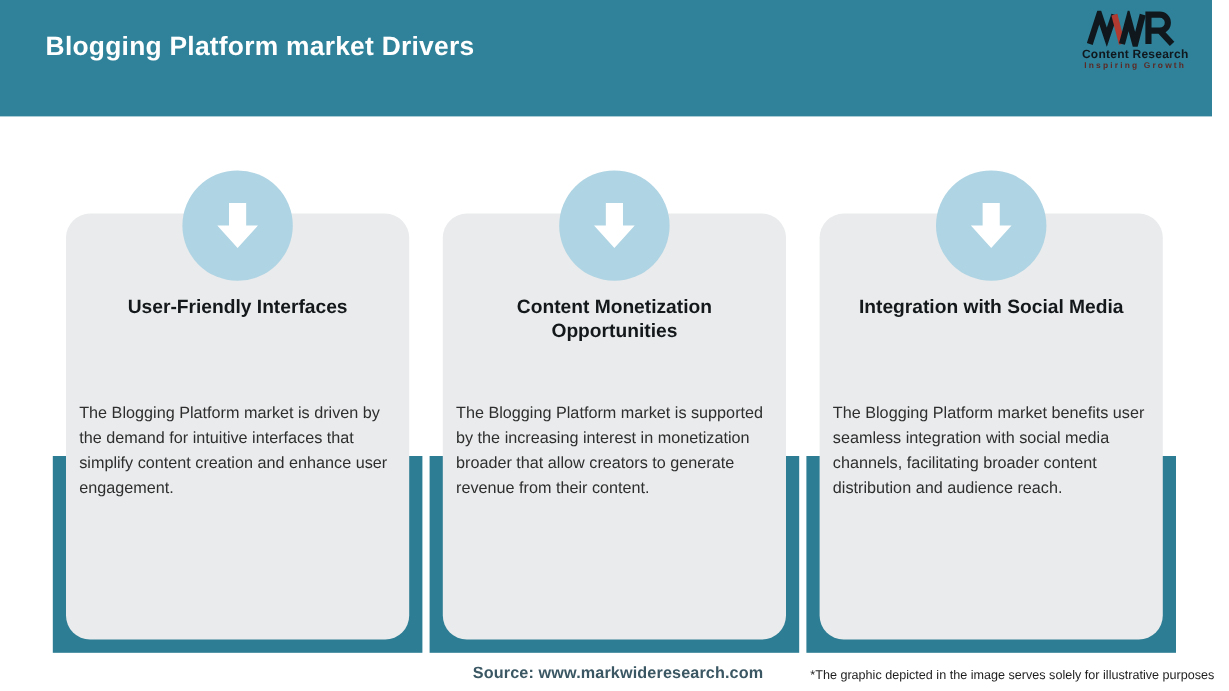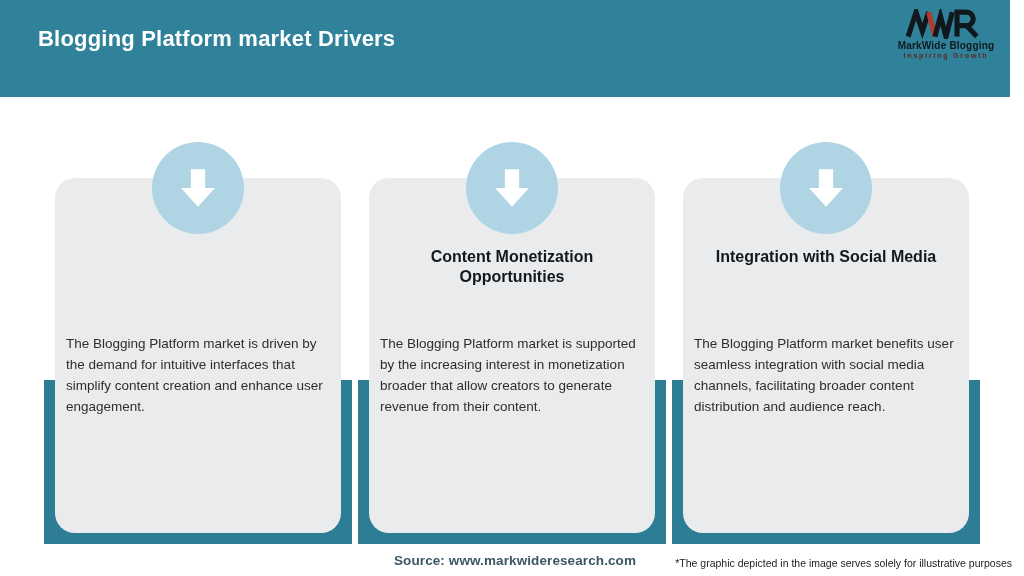--- a/index.html
+++ b/index.html
@@ -89,28 +89,29 @@
 
     <div class="logo">
       <svg width="82" height="30" viewBox="0 0 104 36">
         <g fill="none" stroke="#10181e" stroke-width="6.5">
           <polyline points="4,34 14,3 22,27 30,3"></polyline>
           <polyline points="30,3 38,34" stroke="#b13a31"></polyline>
           <polyline points="38,34 45,8 52,34 60,3"></polyline>
           <path d="M66,34 V3 h12 a8.5 8.5 0 0 1 0 17 h-12 M78,20 l13,14"></path>
         </g>
       </svg>
-      <div class="brand">MarkWide Blogging</div>
+      <div class="brand">Content Research</div>
       <div class="tagline">Inspiring Growth</div>
     </div>
   </div>
 
   <div class="card-wrap c1">
     <div class="underlay"></div>
     <div class="card">
+      <h2>User-Friendly Interfaces</h2>
       <p>The Blogging Platform market is driven by the demand for intuitive interfaces that simplify content creation and enhance user engagement.</p>
     </div>
     <div class="circle">
       <svg width="50" height="50" viewBox="0 0 56 56">
         <path d="M20 7 h16 v21 h11 L28 49 L9 28 h11 Z" fill="#ffffff"></path>
       </svg>
     </div>
   </div>
 
   <div class="card-wrap c2">

